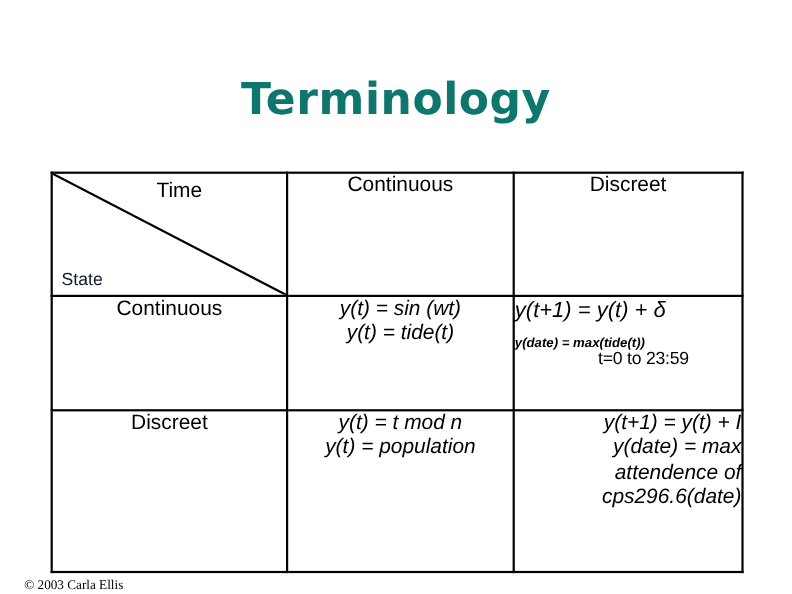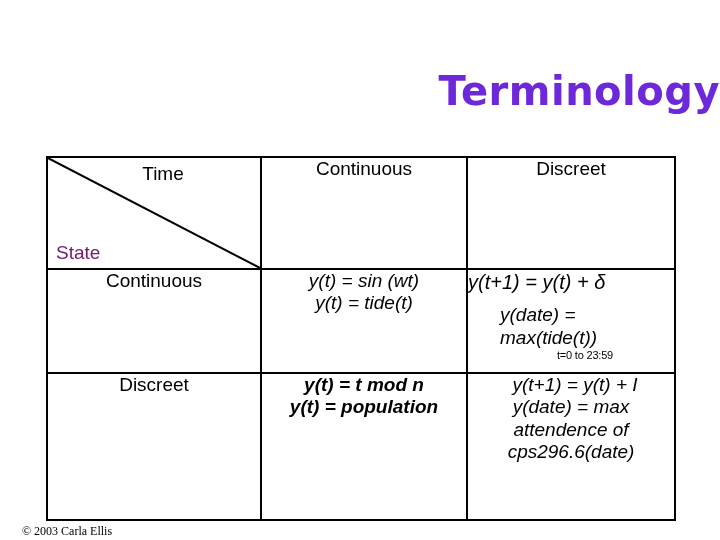--- a/index.html
+++ b/index.html
@@ -21,25 +21,25 @@
     width: 720px;
     height: 540px;
   }
 
   
   #slide-title {
     position: absolute;
     left: 0;
     top: 68px;
     width: 720px;
-    text-align: right;
+    text-align: center;
     font-family: "DejaVu Sans", sans-serif;
     font-size: 40px;
     font-weight: bold;
-    color: #6d28d9;
+    color: #0f766e;
     letter-spacing: 0.5px;
     white-space: nowrap;
   }
 
   
   #matrix {
     position: absolute;
     left: 46px;
     top: 156px;
     width: 622px;
@@ -82,22 +82,22 @@
     text-align: center;
     font-size: 19px;
     color: #000;
     padding-left: 18px;
     box-sizing: border-box;
   }
   #state-label {
     position: absolute;
     left: 8px;
     bottom: 4px;
-    font-size: 19px;
-    color: #701a75;
+    font-size: 16px;
+    color: #0f172a;
   }
 
   .head-cell {
     text-align: center;
     font-size: 19px;
     color: #000;
     padding-top: 38px;
   }
 
   .row-label {
@@ -111,49 +111,48 @@
     text-align: center;
     font-size: 19px;
     font-style: italic;
     color: #000;
     padding-top: 18px;
     line-height: 1.16;
     margin-top: 24px;
   }
   .formula-cell.left-ish {
     padding-left: 4px;
-    font-weight: bold;
   }
 
   .f-line { display: block; white-space: nowrap; }
 
   
   .cell-cd {
     text-align: left;
     font-size: 19px;
     font-style: italic;
     padding: 14px 0 0 6px;
     line-height: 1.2;
     margin-left: 45px;
   }
   .cell-cd .l1 { display: block; font-size: 20px; }
-  .cell-cd .l2 { display: block; font-size: 19px; margin-top: 10px; font-weight: normal; padding-left: 32px; }
+  .cell-cd .l2 { display: block; font-size: 12px; margin-top: 10px; font-weight: bold; }
   .subscript {
     display: block;
-    font-size: 11px;
+    font-size: 16px;
     font-style: normal;
     text-align: center;
     margin-top: -1px;
     padding-left: 28px;
     letter-spacing: -0.2px;
   }
 
   
   .cell-dd {
-    text-align: center;
+    text-align: right;
     font-size: 19px;
     font-style: italic;
     padding: 12px 0 0 6px;
     line-height: 1.18;
   }
   .cell-dd .l1 { display: block; padding-left: 8px; }
   .cell-dd .ln { display: block; }
 
   
   #footer {

